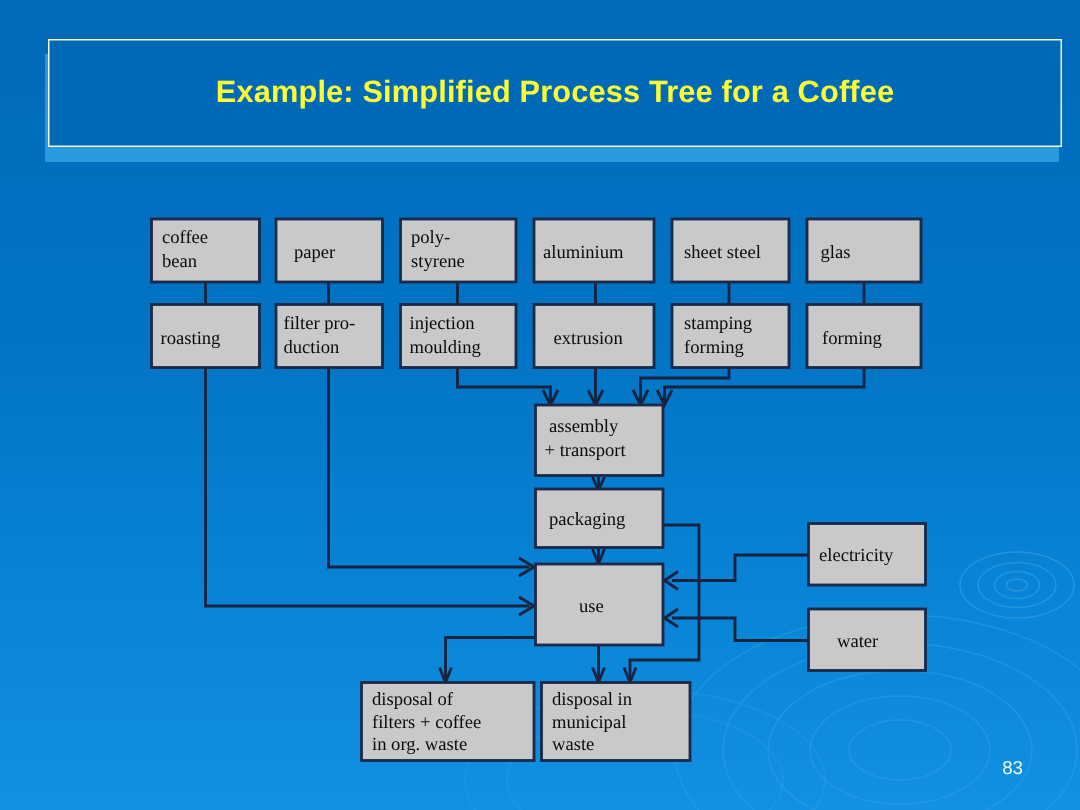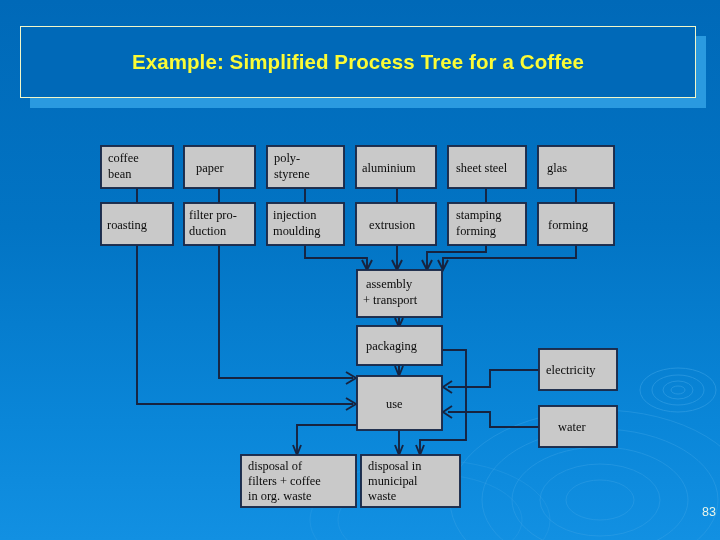--- a/index.html
+++ b/index.html
@@ -10,38 +10,38 @@
   }
   #slide{
     position:relative;width:720px;height:540px;
     background:linear-gradient(180deg,#0069b8 0%, #0274c4 42%, #0a86d8 78%, #1290e2 100%);
     overflow:hidden;
   }
   
   .ripples{position:absolute;inset:0;pointer-events:none;}
   
   #title-box{
-    position:absolute;left:20px;top:26px;width:676px;height:72px;
+    position:absolute;left:32px;top:26px;width:676px;height:72px;
     border:1.5px solid #f2f7c8;
     background:#0069b8;
     box-sizing:border-box;
     display:flex;align-items:center;justify-content:flex-end;
   }
   #title-shadow{
     position:absolute;left:30px;top:36px;width:676px;height:72px;
     background:#2a9ae0;
   }
   #title-text{
     color:#fbfb36;
     font-size:20.5px;font-weight:bold;line-height:1.28;
     text-align:center;width:100%;
     letter-spacing:.1px;
   }
   #page-num{
-    position:absolute;right:4px;top:505px;
+    position:absolute;right:38px;top:505px;
     color:#e9f5ea;font-size:12.5px;font-weight:normal;
     font-family:"Liberation Sans", sans-serif;
   }
   #diagram{position:absolute;left:0;top:0;width:720px;height:540px;}
   .nodeRect{fill:#c9c9c9;stroke:#1b2a4a;stroke-width:1.9;}
   .nodeTxt{
     font-family:"Liberation Serif", serif;
     font-size:12.4px;fill:#0b0b0b;
   }
   .edge{fill:none;stroke:#17233f;stroke-width:1.9;}

